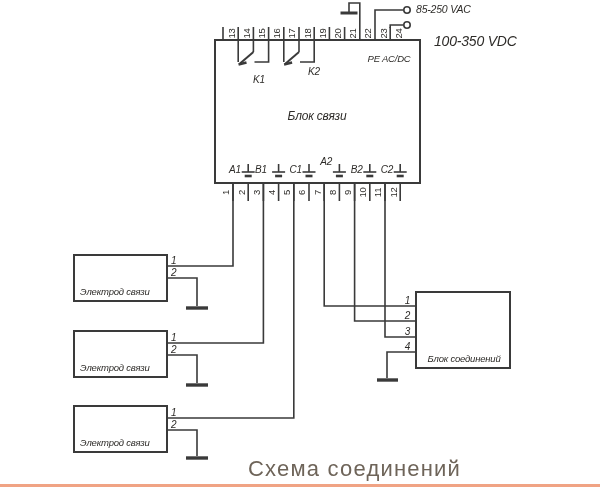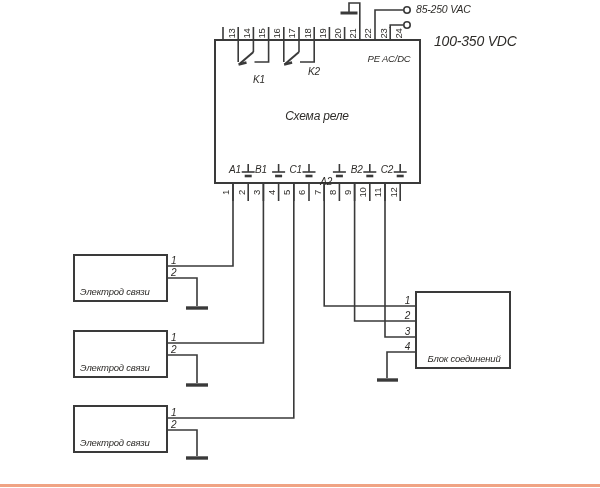--- a/index.html
+++ b/index.html
@@ -145,21 +145,21 @@
         <line x1="186" y1="458" x2="208" y2="458" stroke-width="3.4"></line>
       </g>
 
       <g>
         <polyline points="416,352 387,352 387,378"></polyline>
         <line x1="377" y1="380" x2="398" y2="380" stroke-width="3.4"></line>
       </g>
     </g>
   </svg>
 
-  <span class="lbl ctr" style="left:277px;top:111px;width:80px;font-size:12px;">Схема реле</span>
+  <span class="lbl ctr" style="left:277px;top:111px;width:80px;font-size:12px;">Блок связи</span>
 
   <span class="lbl" style="left:221px;top:74px;margin-left:32px;">K1</span>
   <span class="lbl" style="left:308px;top:66px;">K2</span>
   <span class="lbl ctr" style="left:359px;top:53px;width:60px;font-size:9.5px;">PE AC/DC</span>
 
   <span class="lbl" style="left:416px;top:4px;font-size:10.5px;">85-250 VAC</span>
   <span class="lbl" style="left:416px;top:36px;font-size:14px;margin-left:18px;">100-350 VDC</span>
 
   <span class="vnum" style="left:220.6px;top:28px;">13</span>
   <span class="vnum" style="left:235.8px;top:28px;">14</span>
@@ -183,21 +183,21 @@
   <span class="vnum" style="left:306.6px;top:187px;">7</span>
   <span class="vnum" style="left:321.8px;top:187px;">8</span>
   <span class="vnum" style="left:337px;top:187px;">9</span>
   <span class="vnum" style="left:352.2px;top:187px;">10</span>
   <span class="vnum" style="left:367.4px;top:187px;">11</span>
   <span class="vnum" style="left:382.6px;top:187px;">12</span>
 
   <span class="lbl ctr" style="left:223px;top:164px;width:24px;">A1</span>
   <span class="lbl ctr" style="left:249px;top:164px;width:24px;">B1</span>
   <span class="lbl ctr" style="left:283.8px;top:164px;width:24px;">C1</span>
-  <span class="lbl ctr" style="left:314.2px;top:176px;width:24px;">A2</span>
+  <span class="lbl ctr" style="left:314.2px;top:156px;width:24px;">A2</span>
   <span class="lbl ctr" style="left:344.6px;top:164px;width:24px;">B2</span>
   <span class="lbl ctr" style="left:375px;top:164px;width:24px;">C2</span>
 
   <span class="lbl" style="left:80px;top:286px;font-size:9.5px;">Электрод связи</span>
   <span class="lbl" style="left:171px;top:255px;">1</span>
   <span class="lbl" style="left:171px;top:267px;">2</span>
 
   <span class="lbl" style="left:80px;top:362px;font-size:9.5px;">Электрод связи</span>
   <span class="lbl" style="left:171px;top:332px;">1</span>
   <span class="lbl" style="left:171px;top:344px;">2</span>
@@ -205,15 +205,16 @@
   <span class="lbl" style="left:80px;top:437px;font-size:9.5px;">Электрод связи</span>
   <span class="lbl" style="left:171px;top:407px;">1</span>
   <span class="lbl" style="left:171px;top:419px;">2</span>
 
   <span class="lbl ctr" style="left:420px;top:353px;width:88px;font-size:9.5px;">Блок соединений</span>
   <span class="lbl rt" style="left:398px;top:295px;width:12px;">1</span>
   <span class="lbl rt" style="left:398px;top:310px;width:12px;">2</span>
   <span class="lbl rt" style="left:398px;top:326px;width:12px;">3</span>
   <span class="lbl rt" style="left:398px;top:341px;width:12px;">4</span>
 
+  <span class="title">Схема соединений</span>
   <div class="rule"></div>
 
 </div>
 
 </body></html>

